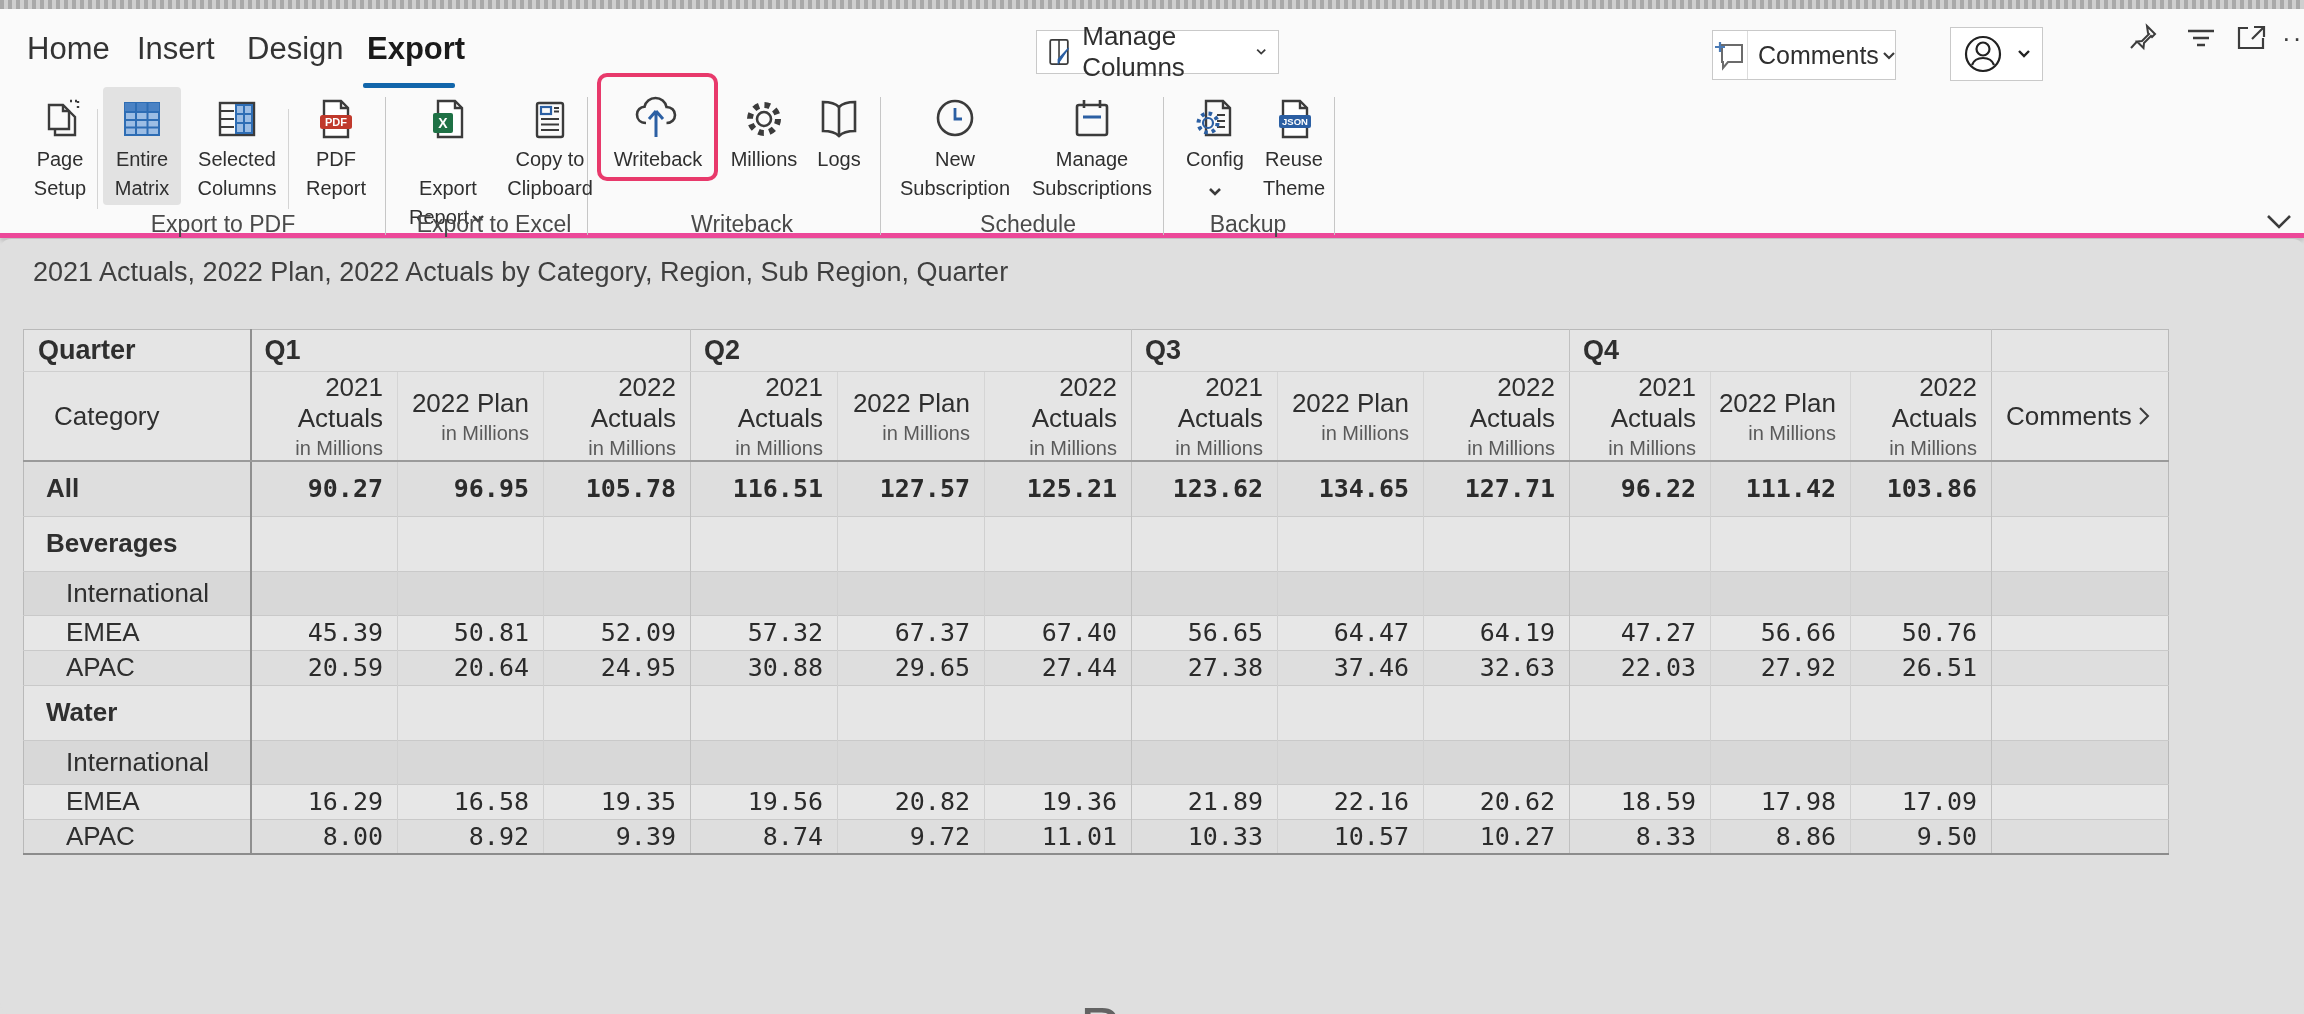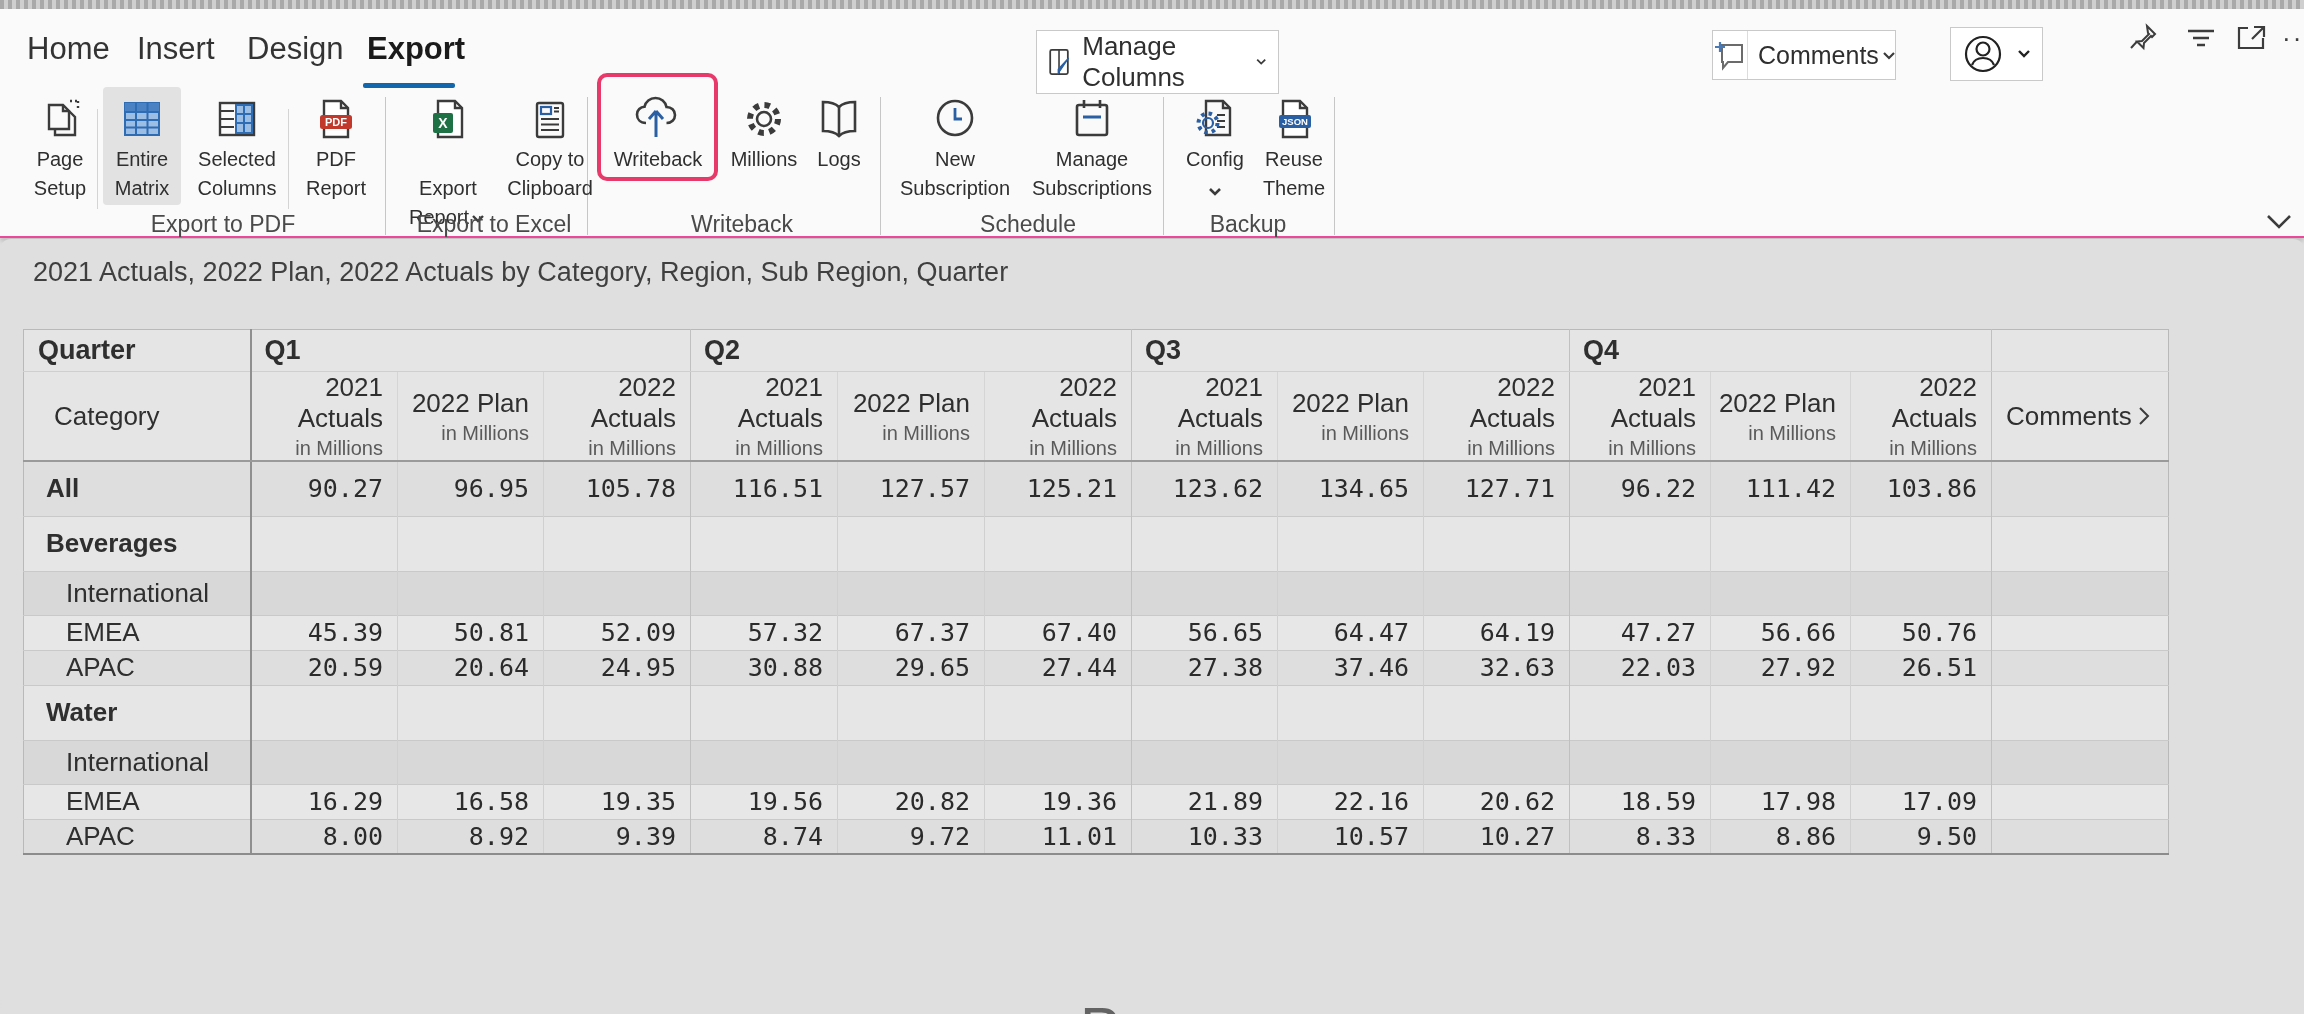--- a/index.html
+++ b/index.html
@@ -8,21 +8,21 @@
 
   
   .canvas-strip { position:absolute; left:0; top:0; width:2304px; height:9px;
     background:repeating-linear-gradient(90deg,#a9a9a9 0 4px,#cfcfcf 4px 8px); }
   .corner-grip-v { position:absolute; left:0; top:9px; width:9px; height:42px; background:#9a9a9a; }
   .corner-grip-h { position:absolute; left:0; top:9px; width:34px; height:9px; background:#9a9a9a; }
   .side-grip { position:absolute; left:0; top:628px; width:8px; height:34px; background:#808080; border-radius:0 4px 4px 0; }
 
   
   .ribbon-wrap { position:absolute; left:0; top:9px; width:2304px; height:229px; background:#fafafa;
-    border-bottom:2px solid #ec4899; box-shadow:0 3px 4px rgba(0,0,0,.14); }
+    border-bottom:5px solid #ec4899; box-shadow:0 3px 4px rgba(0,0,0,.14); }
 
   .tabs { position:absolute; left:0; top:22px; height:50px; }
   .tab { position:absolute; top:0; font-size:31px; color:#333; cursor:pointer; }
   .tab-home{left:27px;} .tab-insert{left:137px;} .tab-design{left:247px;}
   .tab-export{left:367px; font-weight:600; color:#1a1a1a;}
   .tab-underline { position:absolute; left:363px; top:74px; width:92px; height:5px; background:#1266ab; border-radius:2px; }
 
   .rb-sep-s { position:absolute; top:100px; height:100px; width:1px; background:#d4d4d4; }
   .rb-sep-t { position:absolute; top:88px; height:138px; width:1px; background:#c6c6c6; }
 
@@ -30,21 +30,21 @@
   .rb-btn .ic { height:52px; display:flex; align-items:flex-end; justify-content:center;text-align:center; }
   .rb-btn .lb { margin-top:4px; font-size:20px; line-height:29px; text-align:center; color:#2f2f2f; white-space:pre-line; }
   .rb-btn.selected { background:#e2e2e2; border-radius:4px; padding:2px 4px; top:78px; }
   .rb-highlight { position:absolute; left:597px; top:64px; width:121px; height:108px; border:4px solid #e8396b; border-radius:10px; }
   .grp-label { position:absolute; top:202px; font-size:23px; color:#4a4a4a; transform:translateX(-50%); }
   .chev { display:inline-block; vertical-align:middle; }
   .ribbon-collapse { position:absolute; left:2260px; top:200px; width:38px; height:26px; cursor:pointer; }
 
   
   .action-box { position:absolute; background:#fff; border:1px solid #c9c9c9; display:flex; align-items:center; cursor:pointer; }
-  .manage-cols { left:1036px; top:21px; width:243px; height:64px; padding:0 10px; gap:8px; font-size:26px; }
+  .manage-cols { left:1036px; top:21px; width:243px; height:44px; padding:0 10px; gap:8px; font-size:26px; }
   .comments-btn { left:1712px; top:21px; width:184px; height:50px; font-size:25px; }
   .comments-btn .icwrap { width:54px; height:100%; display:flex; align-items:center; justify-content:center; border-right:1px solid #dcdcdc; }
   .comments-btn .clab { padding-left:10px; display:flex; align-items:center; gap:2px; }
   .avatar-box { left:1950px; top:18px; width:93px; height:54px; justify-content:center; gap:10px; }
   .vh-icon { position:absolute; top:14px; width:34px; height:30px; cursor:pointer; }
   .vh-pin{left:2128px;} .vh-filter{left:2184px;} .vh-focus{left:2234px;} .vh-more{left:2282px; width:22px; font-size:26px; letter-spacing:2px; color:#3c3c3c;}
 
   
   .content { position:absolute; left:0; top:239px; width:2304px; height:775px; background:#dfdfdf;border-radius:11px; }
   .vis-title { position:absolute; left:33px; top:18px; font-size:27px; color:#3f3f3f; }
@@ -67,21 +67,21 @@
   th.comments-h svg { position:absolute; right:16px; top:50%; transform:translateY(-50%); }
 
   .matrix td { border-left:1px solid #d0d0d0; border-top:1px solid #c9c9c9; }
   .matrix td.qb, .matrix th.qb { border-left:1px solid #c0c0c0; }
   .matrix td.rowlab, .matrix th.corner { border-left:none; }
   .matrix .rowhead-border { border-right:2px solid #8f8f8f; }
   .matrix tbody tr:last-child td { border-bottom:2px solid #8c8c8c; }
 
   td.rowlab { font-size:26px; text-align:left; }
   td.val { font-family:"DejaVu Sans Mono", monospace; font-size:25px; text-align:right; padding-right:14px; color:#2b2b2b; }
-  tr.r-total{height:55px; background:#dedede;} tr.r-total td.val{font-weight:400;margin-left:16px;} tr.r-total td.rowlab{font-weight:700; padding-left:22px;}
+  tr.r-total{height:55px; background:#dedede;} tr.r-total td.val{font-weight:700;margin-left:16px;} tr.r-total td.rowlab{font-weight:700; padding-left:22px;}
   tr.r-group{height:55px; background:#e6e6e6;} tr.r-group td.rowlab{font-weight:700; padding-left:22px;}
   tr.r-sub{height:44px; background:#d8d8d8;} tr.r-sub td.rowlab{padding-left:42px;}
   tr.r-leaf{height:35px; background:#e7e7e7;} tr.r-leaf td.rowlab{padding-left:42px;}
   tr.r-leaf-alt{height:35px; background:#dedede;} tr.r-leaf-alt td.rowlab{padding-left:42px;}
 
   .watermark { position:absolute; left:1080px; top:755px; font-size:60px; color:rgba(72,72,72,.82); letter-spacing:1px; }
 
   svg { display:block; }
 </style>
 </head>

